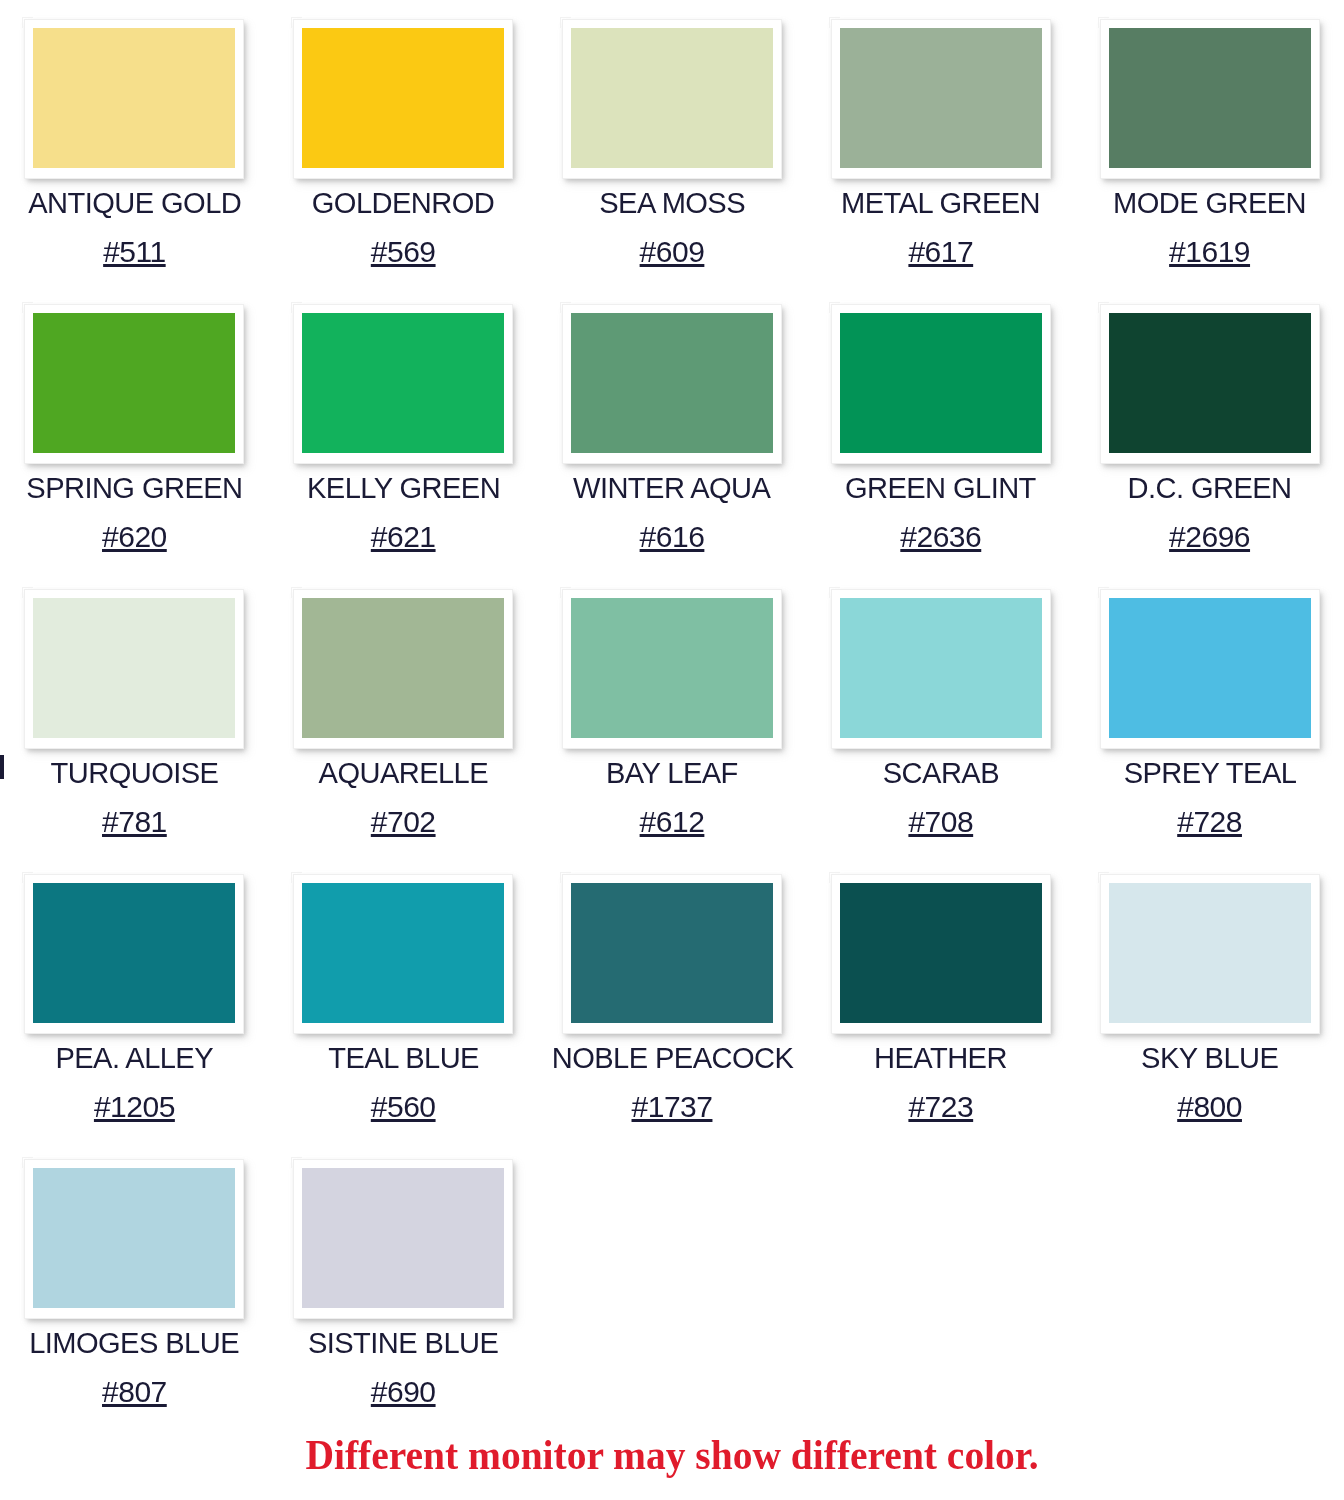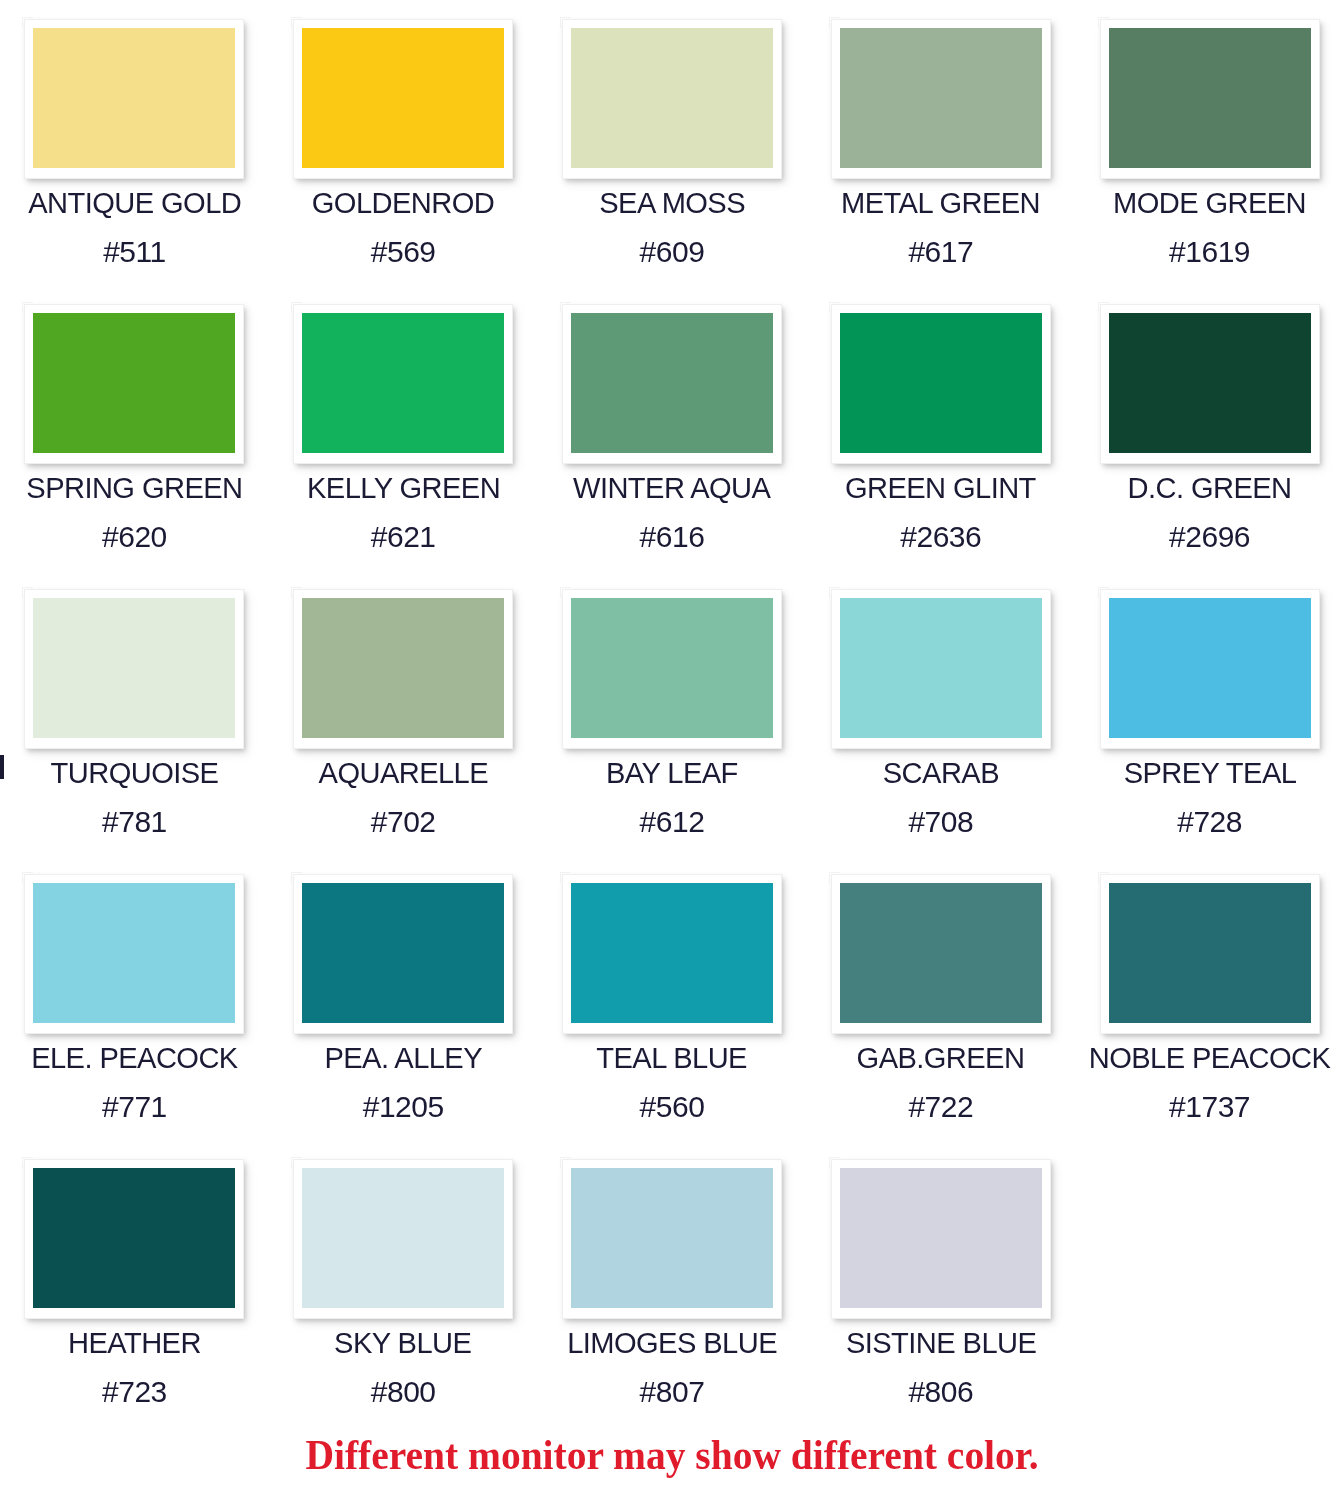--- a/index.html
+++ b/index.html
@@ -86,20 +86,21 @@
   }
   .code {
     margin-top: 16px;
     font-size: 30px;
     line-height: 32px;
     font-weight: 400;
     letter-spacing: -0.5px;
     color: #1a1a35;
     white-space: nowrap;
     text-align: center;
+    text-decoration: underline;
   }
 
   
   .cell .name { max-width: none; }
 
   .disclaimer {
     position: absolute;
     left: 0;
     right: 0;
     top: 1432px;
@@ -229,48 +230,34 @@
       </div>
       <div class="cell">
         <div class="chip-frame">
           <div class="chip" style="background: rgb(78, 189, 227);"></div>
         </div>
         <div class="name">SPREY TEAL</div>
         <div class="code">#728</div>
       </div>
       <div class="cell">
         <div class="chip-frame">
-          <div class="chip" style="background: rgb(132, 211, 226);"></div>
-        </div>
-        <div class="name">ELE. PEACOCK</div>
-        <div class="code">#771</div>
-      </div>
-      <div class="cell">
-        <div class="chip-frame">
           <div class="chip" style="background: rgb(12, 119, 129);"></div>
         </div>
         <div class="name">PEA. ALLEY</div>
         <div class="code">#1205</div>
       </div>
       <div class="cell">
         <div class="chip-frame">
           <div class="chip" style="background: rgb(17, 157, 172);"></div>
         </div>
         <div class="name">TEAL BLUE</div>
         <div class="code">#560</div>
       </div>
       <div class="cell">
         <div class="chip-frame">
-          <div class="chip" style="background: rgb(69, 128, 127);"></div>
-        </div>
-        <div class="name">GAB.GREEN</div>
-        <div class="code">#722</div>
-      </div>
-      <div class="cell">
-        <div class="chip-frame">
           <div class="chip" style="background: rgb(37, 107, 114);"></div>
         </div>
         <div class="name">NOBLE PEACOCK</div>
         <div class="code">#1737</div>
       </div>
       <div class="cell">
         <div class="chip-frame">
           <div class="chip" style="background: rgb(11, 80, 80);"></div>
         </div>
         <div class="name">HEATHER</div>
@@ -288,20 +275,20 @@
           <div class="chip" style="background: rgb(176, 213, 224);"></div>
         </div>
         <div class="name">LIMOGES BLUE</div>
         <div class="code">#807</div>
       </div>
       <div class="cell">
         <div class="chip-frame">
           <div class="chip" style="background: rgb(212, 212, 224);"></div>
         </div>
         <div class="name">SISTINE BLUE</div>
-        <div class="code">#806</div>
+        <div class="code">#690</div>
       </div>
     </div>
 
   <div class="edge-sliver"></div>
 
   <div class="disclaimer">Different monitor may show different color.</div>
 </div>
 
 </body></html>

